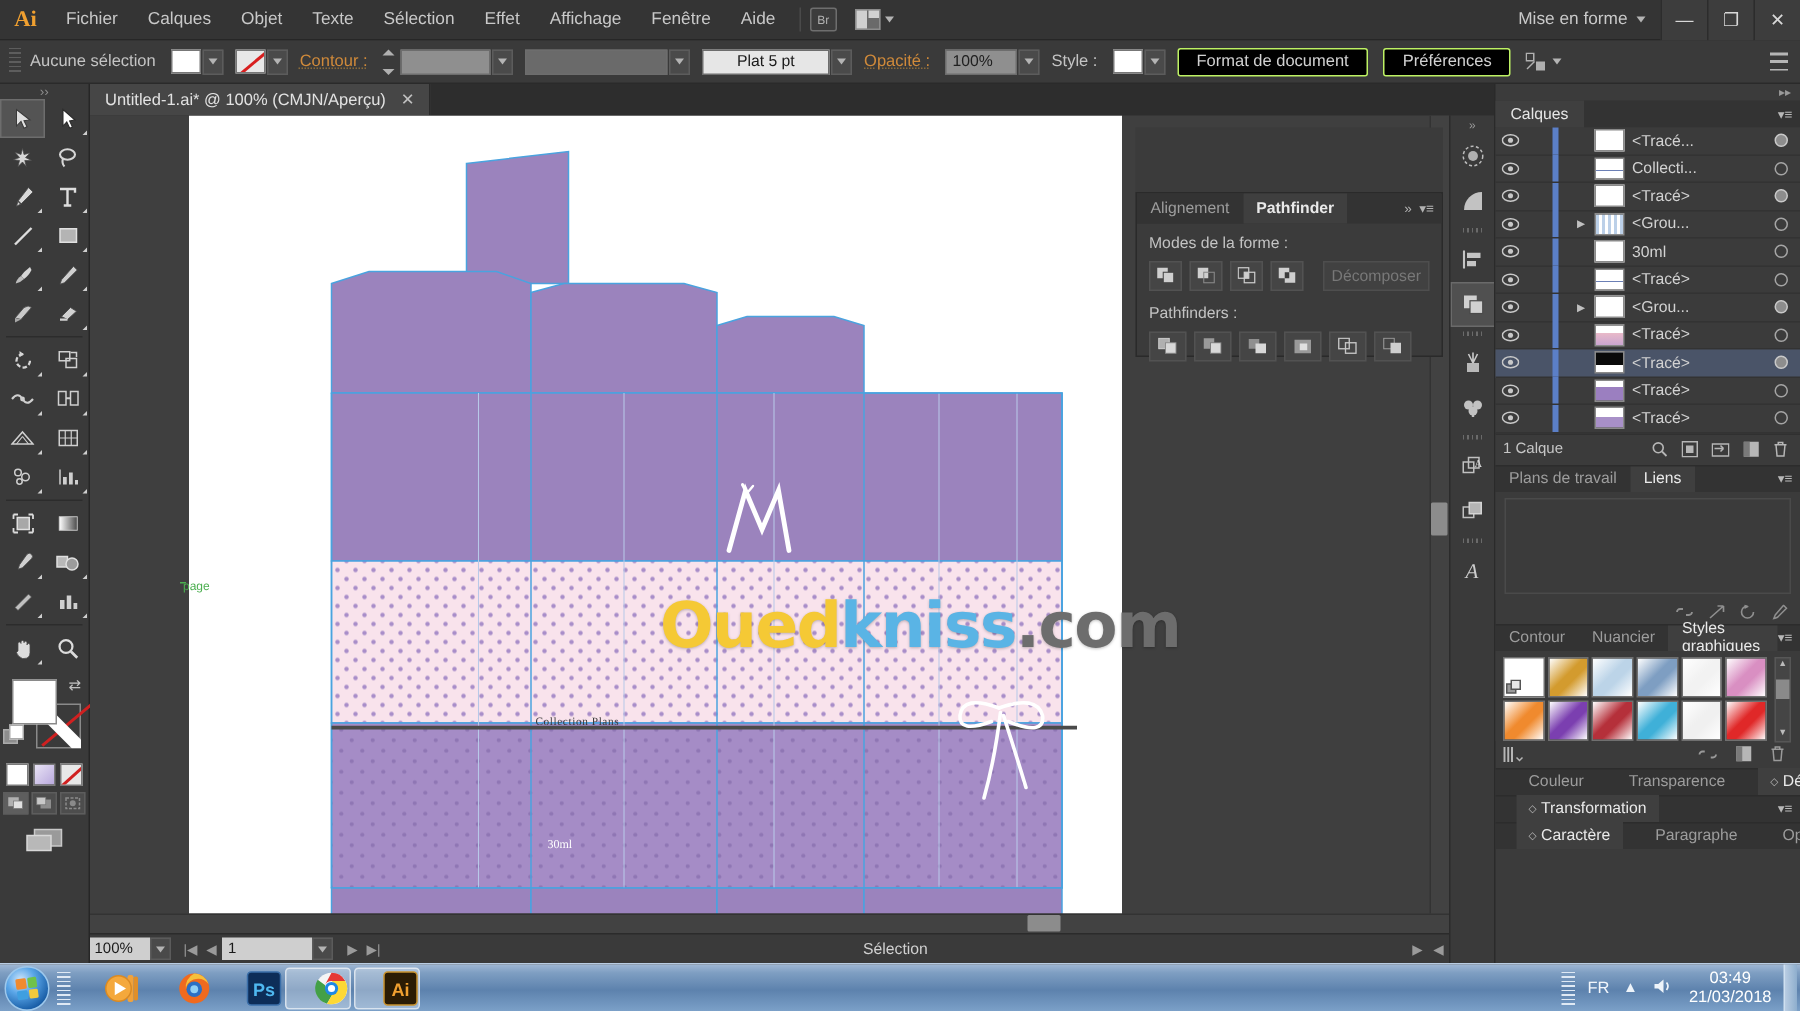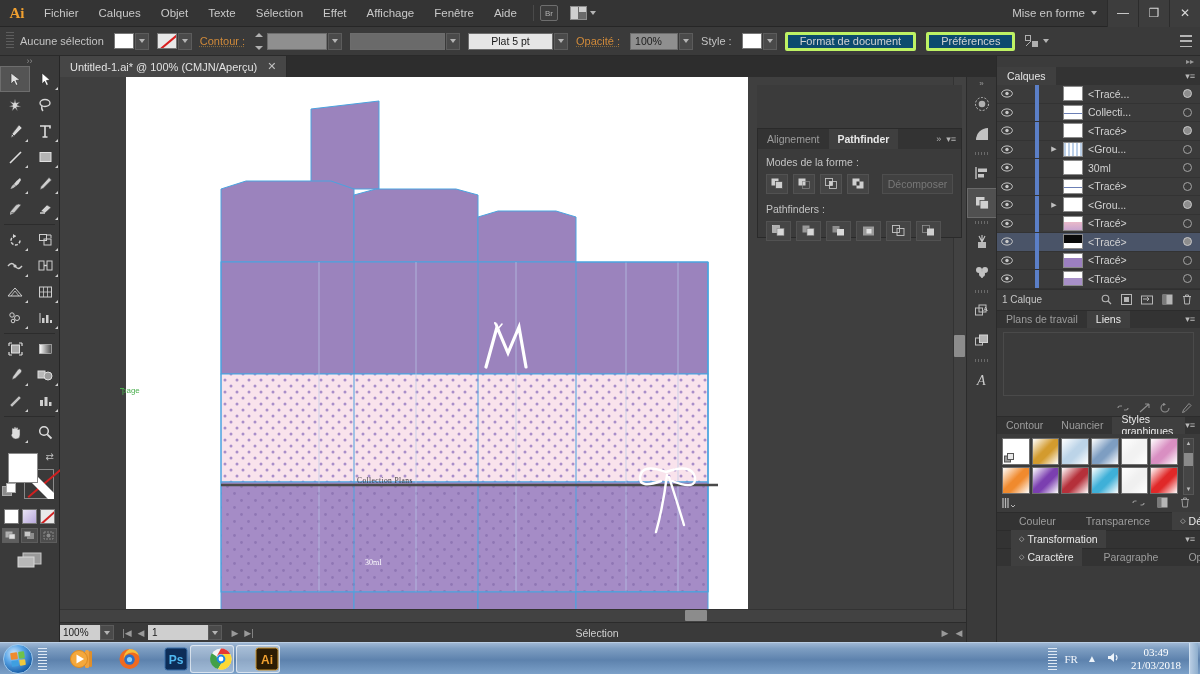--- a/index.html
+++ b/index.html
@@ -71,21 +71,21 @@
   .spinner { width:11px;height:17px; display:flex;flex-direction:column;justify-content:space-between;margin-right:1px;}
   .spin-up{width:0;height:0;border-left:4px solid transparent;border-right:4px solid transparent;border-bottom:4px solid #b0b0b0;}
   .spin-dn{width:0;height:0;border-left:4px solid transparent;border-right:4px solid transparent;border-top:4px solid #b0b0b0;}
   .field {
     height:17px;background:#8f8f8f;border:1px solid #6d6d6d;color:#202020;font-size:10.5px;
     display:flex;align-items:center;padding:0 4px;
   }
   .field.dark { background:#6a6a6a; }
   .field.lite { background:#e6e6e6; color:#1a1a1a; justify-content:center;}
   .ctrl-btn {
-    height:19px;background:#0c4a6e;border:3px solid #bef264;border-radius:2px;
+    height:19px;background:#000000;border:1px solid #bef264;border-radius:2px;
     color:#d2d2d2;font-size:11px;display:flex;align-items:center;justify-content:center;
     padding:0 12px; margin-right:10px;
   }
   .ctrlbar-right{ margin-left:auto; display:flex;align-items:center; padding-right:8px;}
   .hamburger { width:12px;height:12px;display:flex;flex-direction:column;justify-content:space-between;}
   .hamburger i{display:block;height:1.5px;background:#b5b5b5;}
 
   
   .tabbar {
     position:absolute; left:60px; top:56px; width:1140px; height:21px;
@@ -264,21 +264,21 @@
     border:1px solid #9dc8ec; display:flex;align-items:center;justify-content:center;
   }
   .orb-flag{width:14px;height:14px;display:grid;grid-template-columns:1fr 1fr;grid-template-rows:1fr 1fr;gap:1px;transform:rotate(-8deg);}
   .orb-flag i{display:block;border-radius:1px;}
   .tb-grip{width:9px;height:22px;margin:0 5px;
     background:repeating-linear-gradient(to bottom,#dfe9f4 0 1px,transparent 1px 3px);}
   .tb-item{
     width:44px;height:28px;display:flex;align-items:center;justify-content:flex-end;margin-right:2px;
   }
   .tb-item.open{background:rgba(255,255,255,0.30);border:1px solid rgba(255,255,255,0.6);border-radius:3px;}
-  .tray{margin-left:auto;display:flex;align-items:center;height:32px;padding-right:2px;font-family:Liberation Serif, serif;}
+  .tray{margin-left:auto;display:flex;align-items:center;height:32px;padding-right:2px;}
   .tray-grip{width:9px;height:22px;margin-right:8px;
     background:repeating-linear-gradient(to bottom,#dfe9f4 0 1px,transparent 1px 3px);}
   .tray-txt{color:#f2f6fb;font-size:11px;margin-right:9px;}
   .tray-ico{color:#eef4fa;font-size:10px;margin-right:10px;}
   .clock{color:#ffffff;font-size:11px;text-align:center;line-height:13px;margin-right:8px;}
   .showdesk{width:9px;height:32px;background:linear-gradient(to right,#b9cde3,#8eaecd);border-left:1px solid #cfe0f0;}
 </style>
 </head>
 <body>
 
@@ -701,20 +701,23 @@
       </g>
 
       <g stroke="#ffffff" stroke-width="2.4" fill="none" stroke-linecap="round">
         <path d="M540 395 Q516 386 514 400 Q513 412 535 404"></path>
         <path d="M540 395 Q565 386 569 400 Q571 414 546 404"></path>
         <path d="M541 398 Q537 430 530 455"></path>
         <path d="M543 400 Q552 428 558 448"></path>
       </g>
     </svg>
 
+    <div style="position:absolute; left:380px; top:315px; font-size:42px; font-weight:bold; font-family:'DejaVu Sans', sans-serif; letter-spacing:-1px; text-shadow:0 1px 2px rgba(0,0,0,0.25);">
+      <span style="color:#f5c935;">Oued</span><span style="color:#5ab4e5;">kniss</span><span style="color:#6d6d6d;">.com</span>
+    </div>
 
     <div style="position:absolute; left:297px; top:399px; font-size:7.5px; color:#3a3a3a; font-family:'Liberation Serif', serif; letter-spacing:0.4px;">Collection Plans</div>
     <div style="position:absolute; left:305px; top:481px; font-size:8px; color:#ffffff; font-family:'Liberation Serif', serif;">30ml</div>
 
     <div class="scrollbar-v">
       <div class="sv-thumb"></div>
     </div>
     <div class="scrollbar-h">
       <div class="sh-thumb"></div>
     </div>

